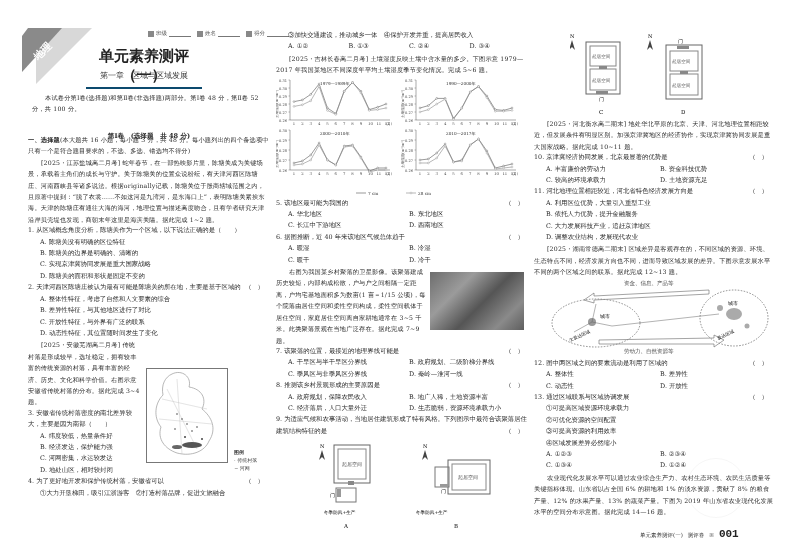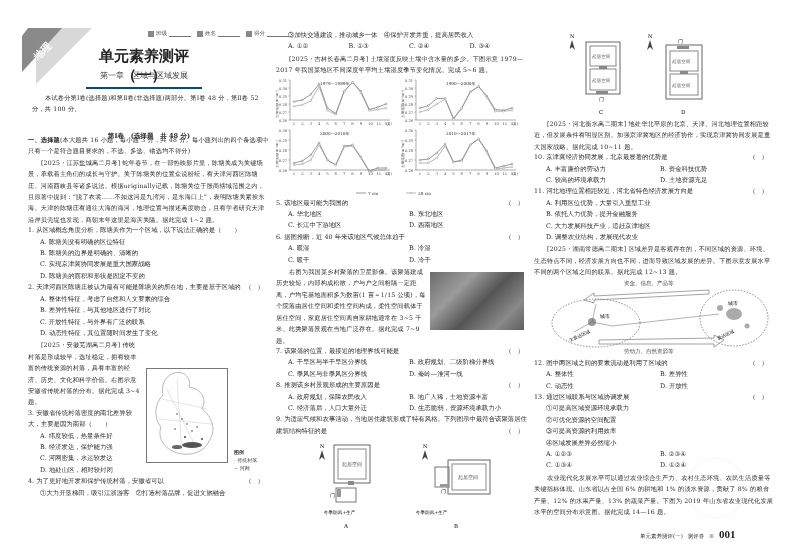--- a/index.html
+++ b/index.html
@@ -24,21 +24,21 @@
   .infobar .f { display: flex; align-items: flex-end; gap: 2px; }
   .infobar .box { display: inline-block; width: 6px; height: 6px; background: #888; }
   .infobar .line { display: inline-block; width: 22px; border-bottom: 0.8px solid #777; height: 6px; }
   .intro { position: absolute; left: 32px; top: 92px; width: 238px; }
   .part-head { position: absolute; left: 28px; top: 119px; width: 242px; text-align: center; font-weight: bold; font-size: 6.6px; margin-top: 13px; }
   .map-box { position: absolute; left: 146px; top: 368px; width: 82px; height: 95px; border: 1px solid #777; background: #fff; }
   .legend { position: absolute; left: 234px; top: 448px; font-size: 5px; line-height: 8px; color: #444; }
   .charts { position: relative; width: 254px; height: 122px; }
   .photo { position: absolute; left: 430px; top: 272px; width: 94px; height: 58px; background: linear-gradient(135deg,#6d6d6d,#9b9b9b 30%,#555 55%,#8a8a8a 80%,#5e5e5e); }
   .footer { position: absolute; left: 640px; top: 528px; display: flex; align-items: baseline; gap: 5px; font-size: 5.5px; color: #333; }
-  .footer .num { font-family: Liberation Serif, serif; font-weight: bold; font-size: 11px; color: #222; }
+  .footer .num { font-family: Liberation Mono, monospace; font-weight: bold; font-size: 11px; color: #222; }
   .watermark { position: absolute; left: 686px; top: 458px; width: 60px; height: 60px; border-radius: 50%; border: 1px solid #eee; opacity: 0.5; }
   svg text { font-family: "DejaVu Serif", serif; }
 </style>
 </head>
 <body>
 
 <div class="page">
 
   <svg class="subj-tab" viewBox="0 0 70 70">
     <polygon points="14,0 70,0 14,56" fill="#d8d8d8"></polygon>

